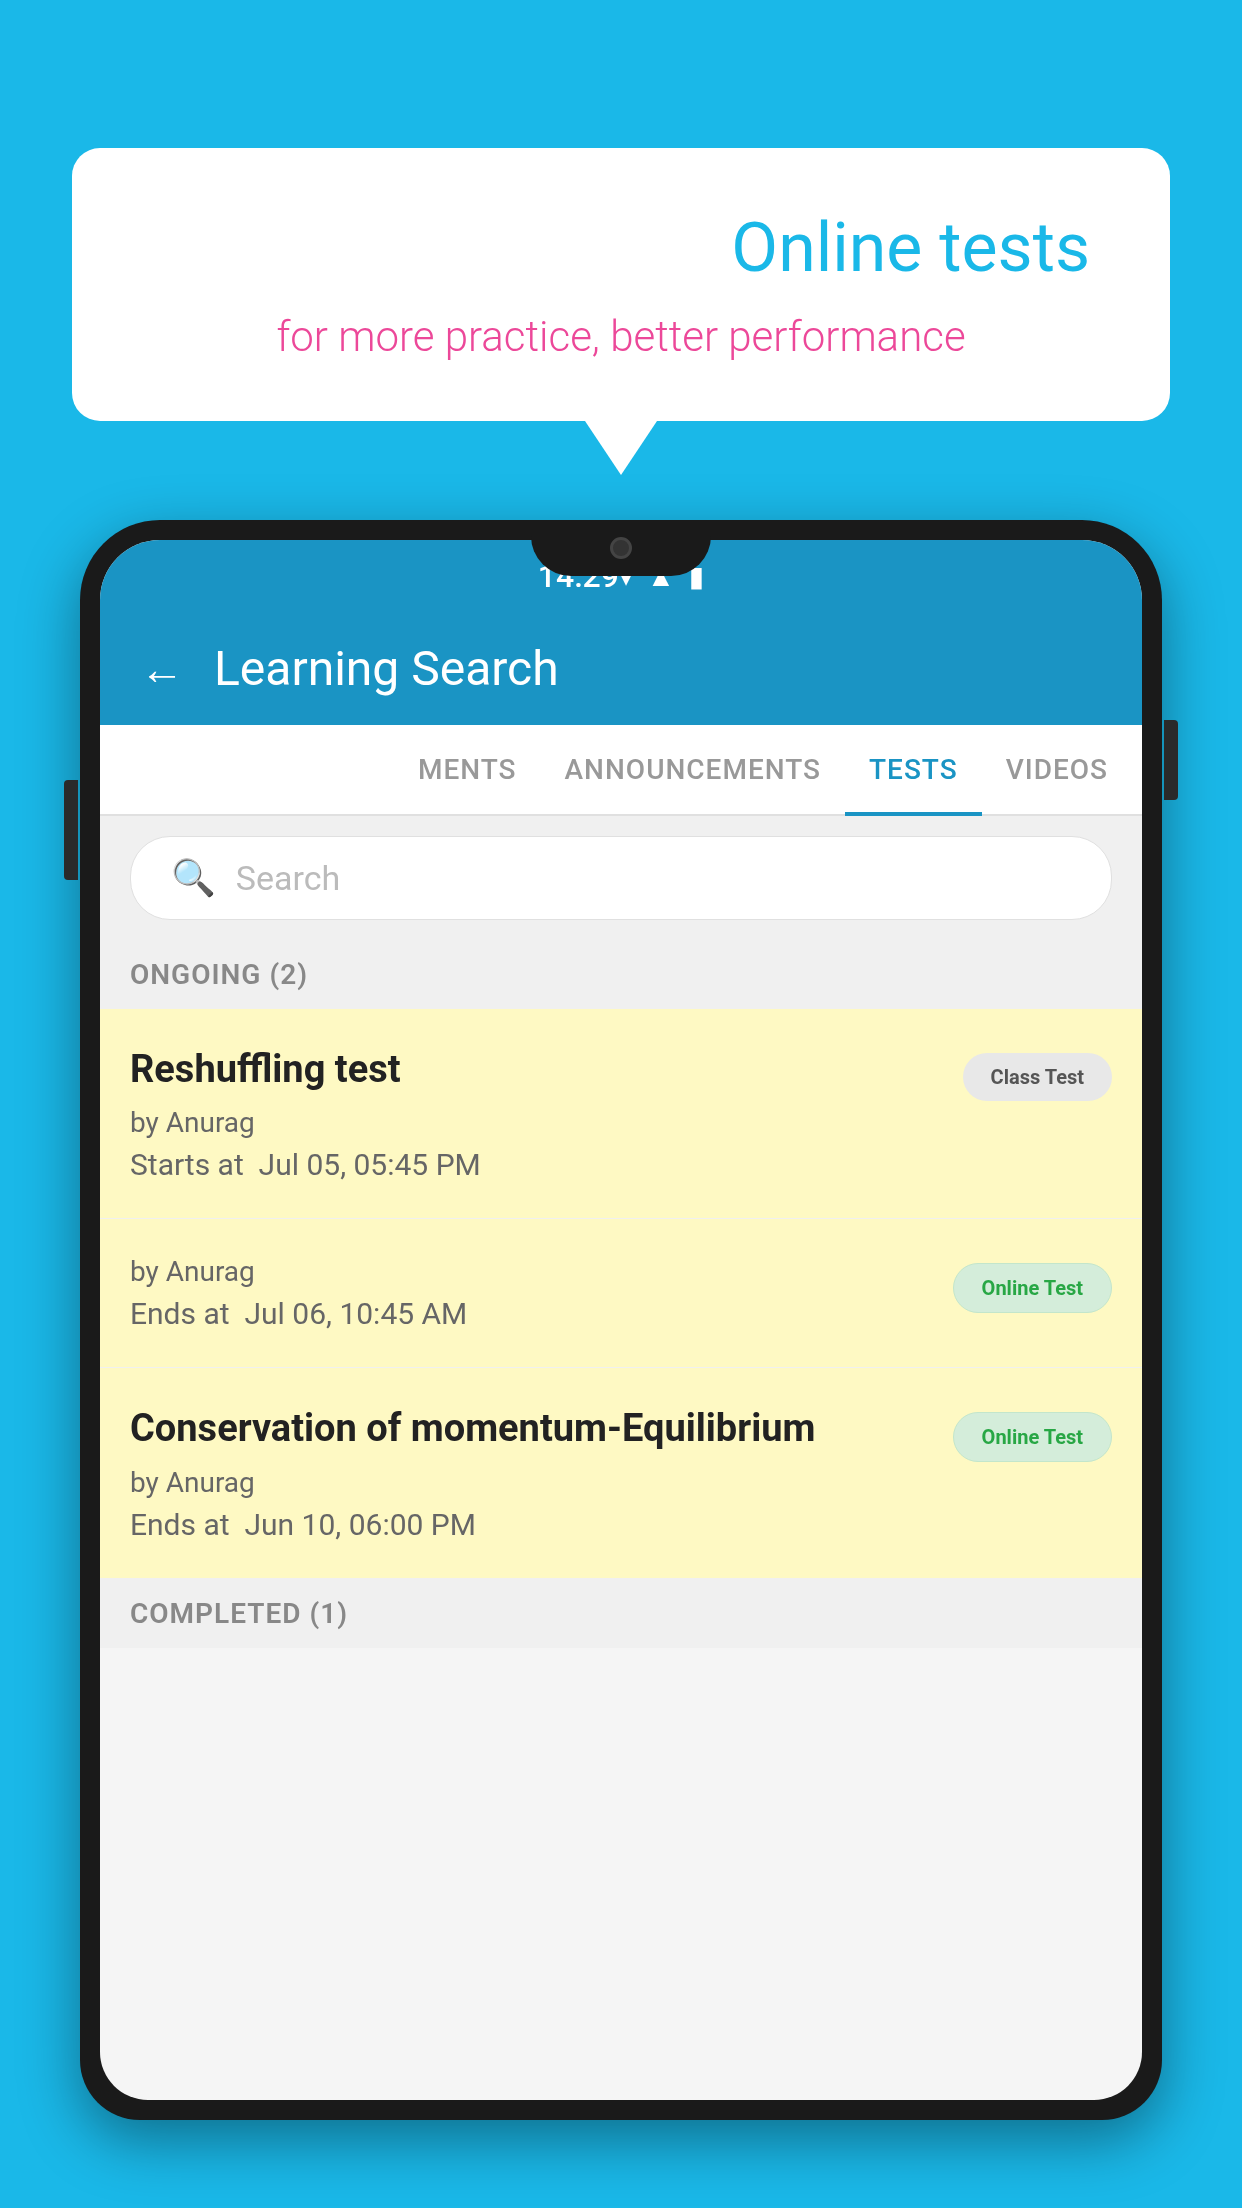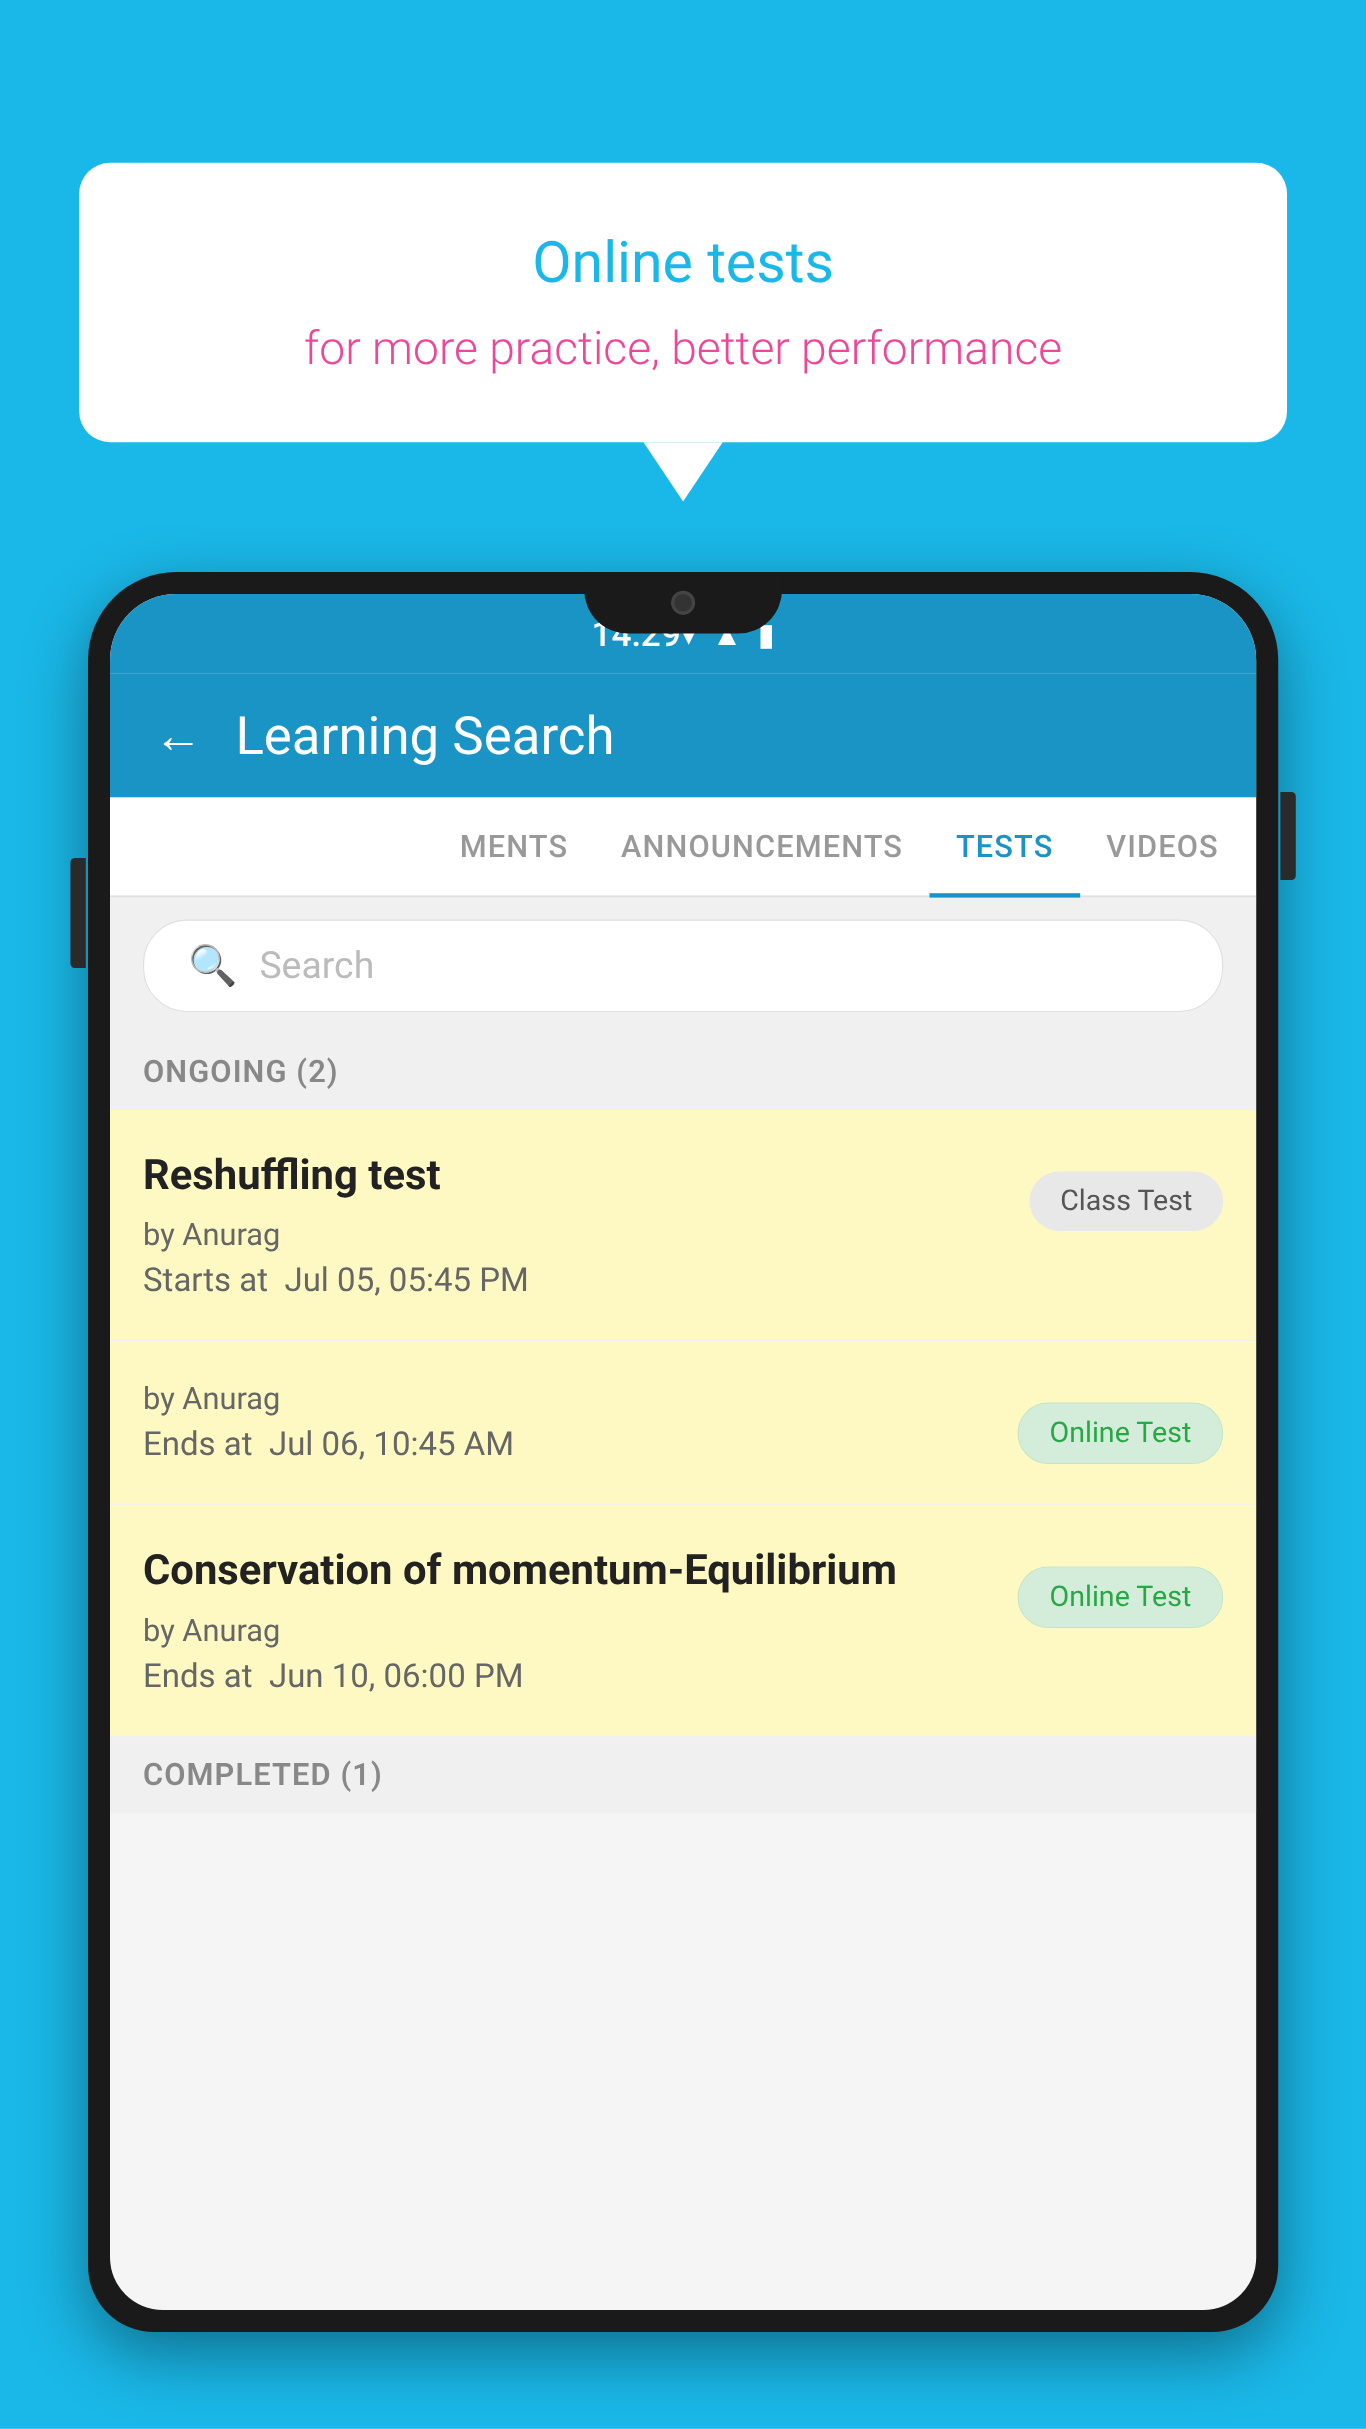--- a/index.html
+++ b/index.html
@@ -29,23 +29,24 @@
       background: white;
       border-radius: 28px;
       padding: 60px 80px;
       text-align: center;
       width: 100%;
       position: relative;
     }
 
     .speech-bubble-title {
       color: #1ab8e8;
-      font-size: 52px;
+      font-size: 68px;
       font-weight: 400;
       margin-bottom: 24px;
+      text-align: right;
     }
 
     .speech-bubble-subtitle {
       color: #ec4899;
       font-size: 42px;
       font-weight: 300;
     }
 
     .speech-bubble-arrow {
       width: 0;
@@ -280,25 +281,25 @@
     }
 
     .test-time {
       font-size: 30px;
       color: #666;
     }
 
     .test-badge {
       padding: 12px 28px;
       border-radius: 30px;
-      font-size: 26px;
-      font-weight: 400;
+      font-size: 20px;
+      font-weight: 700;
       white-space: nowrap;
       flex-shrink: 0;
-      margin-top: 20px;
+      margin-top: 8px;
     }
 
     .badge-class {
       background: #e8e8e8;
       color: #555;
     }
 
     .badge-online {
       background: #d4edda;
       color: #28a745;

